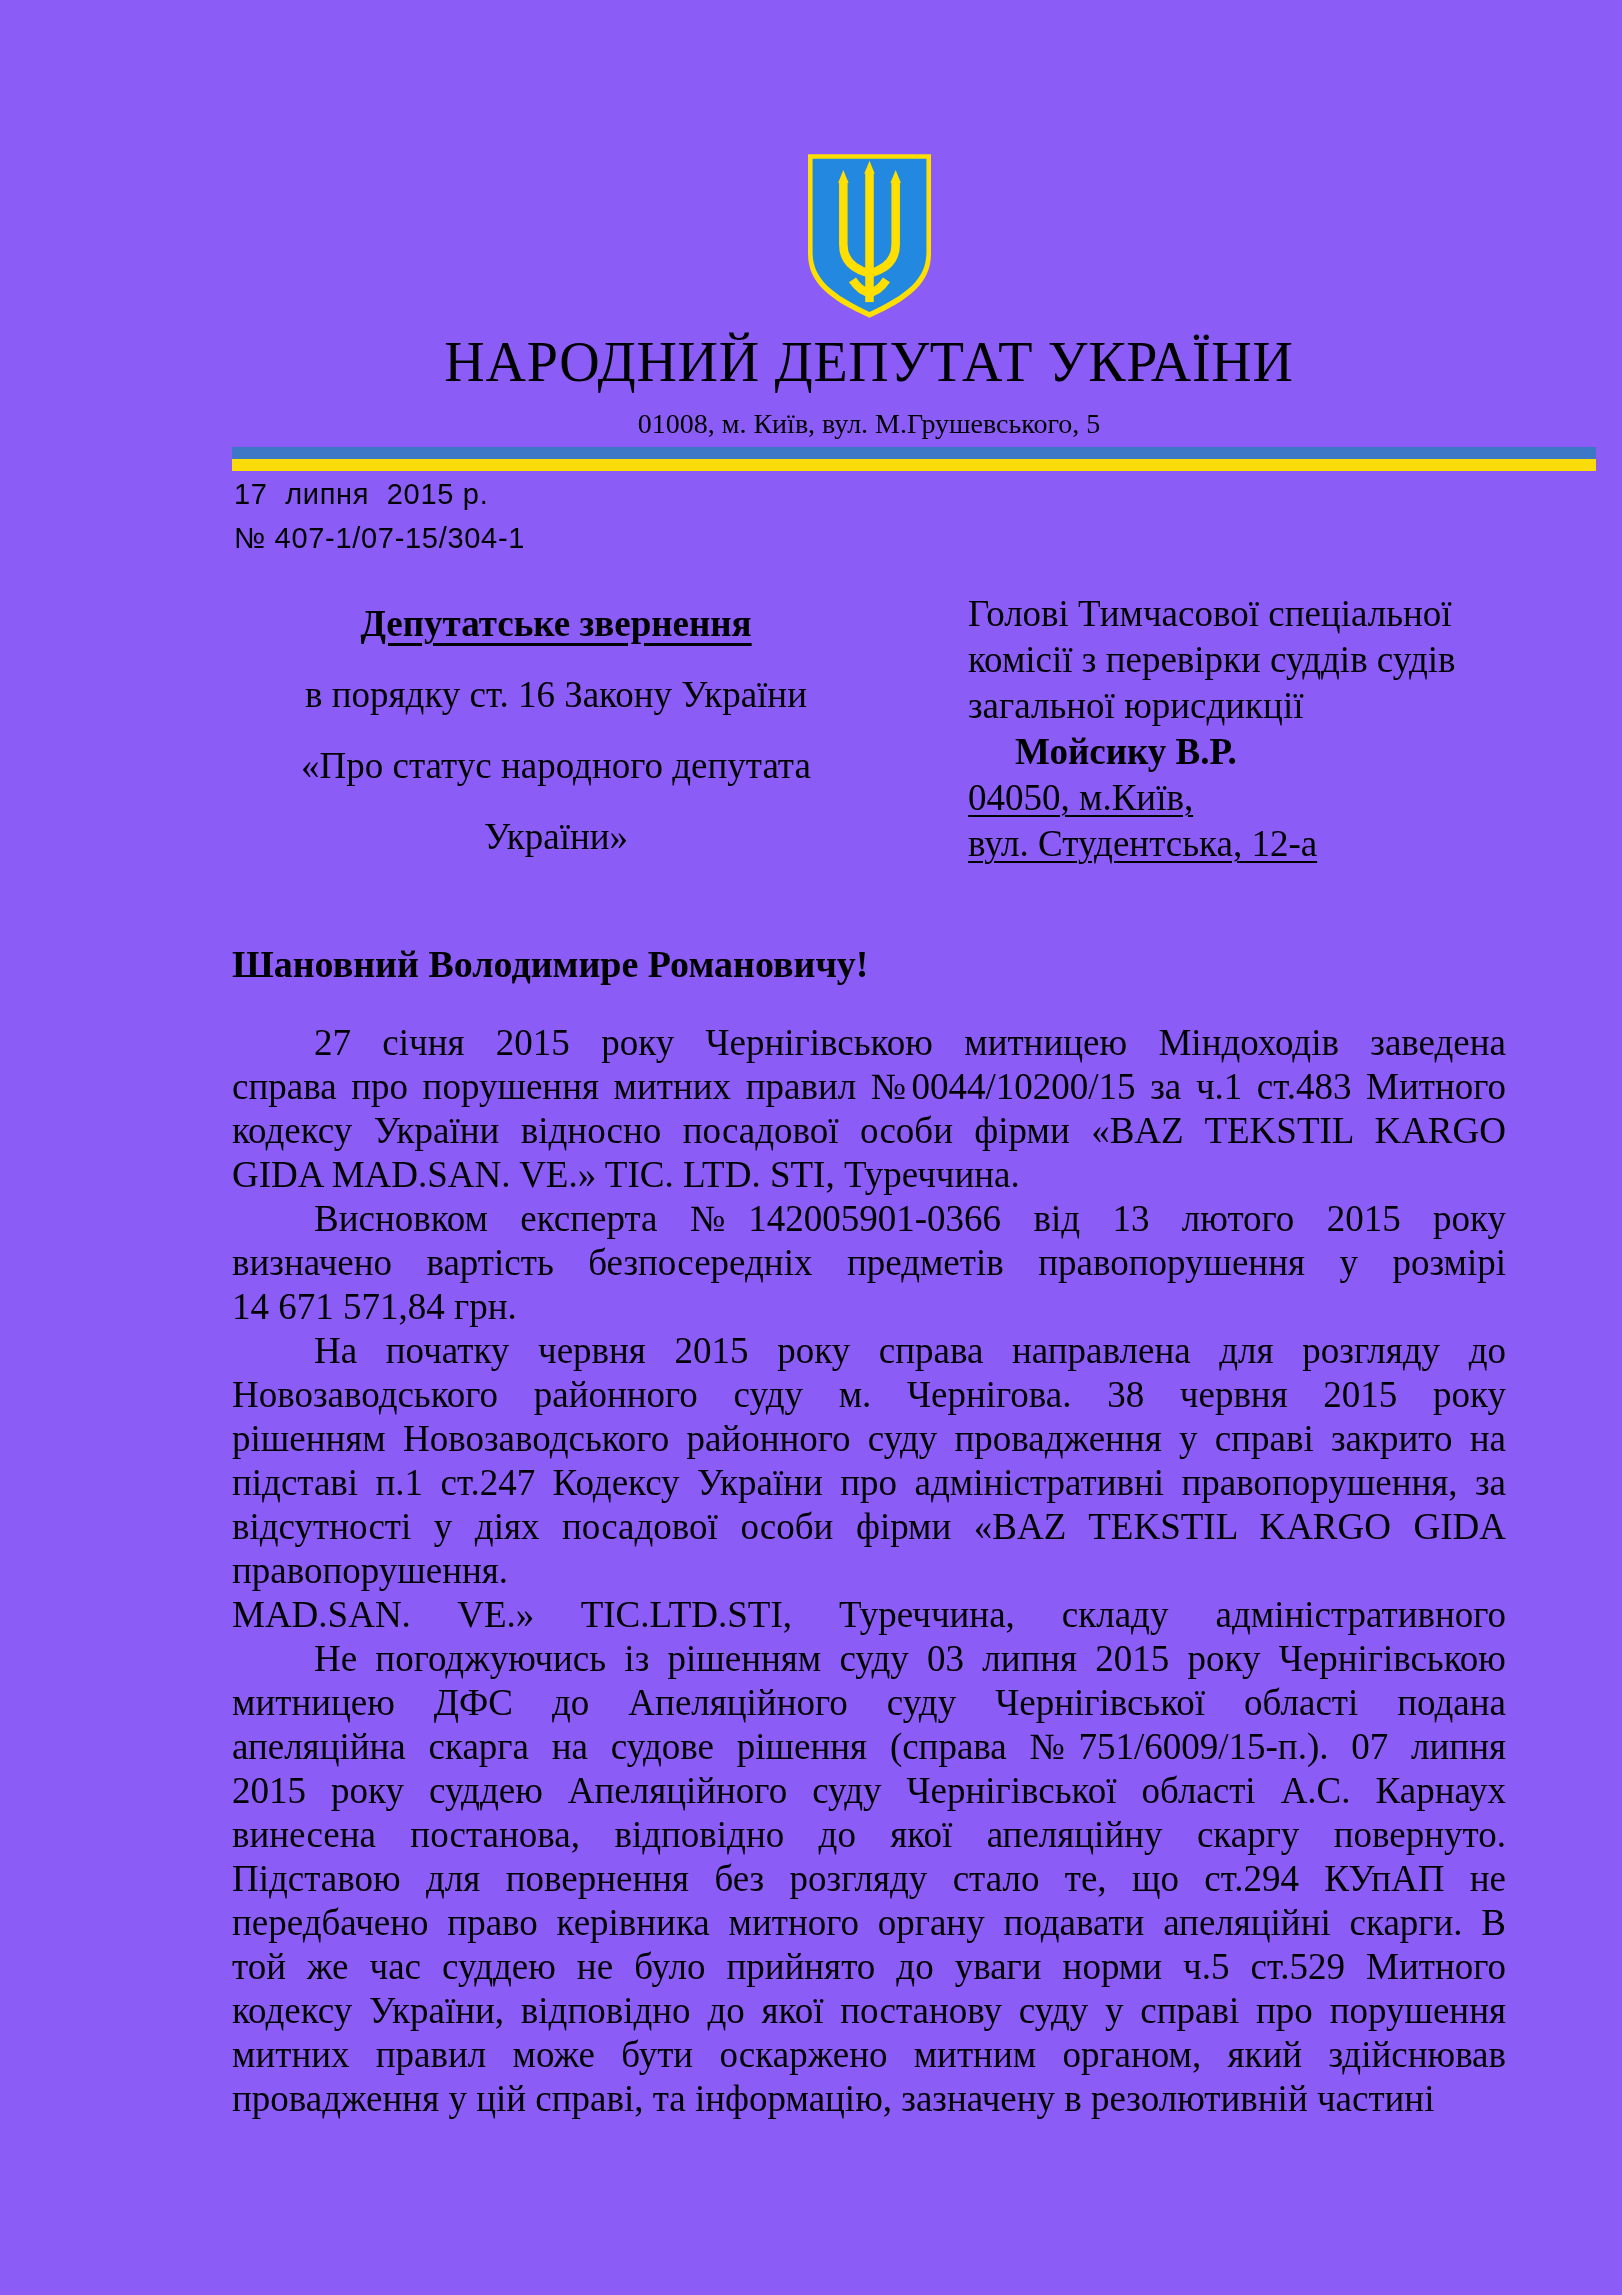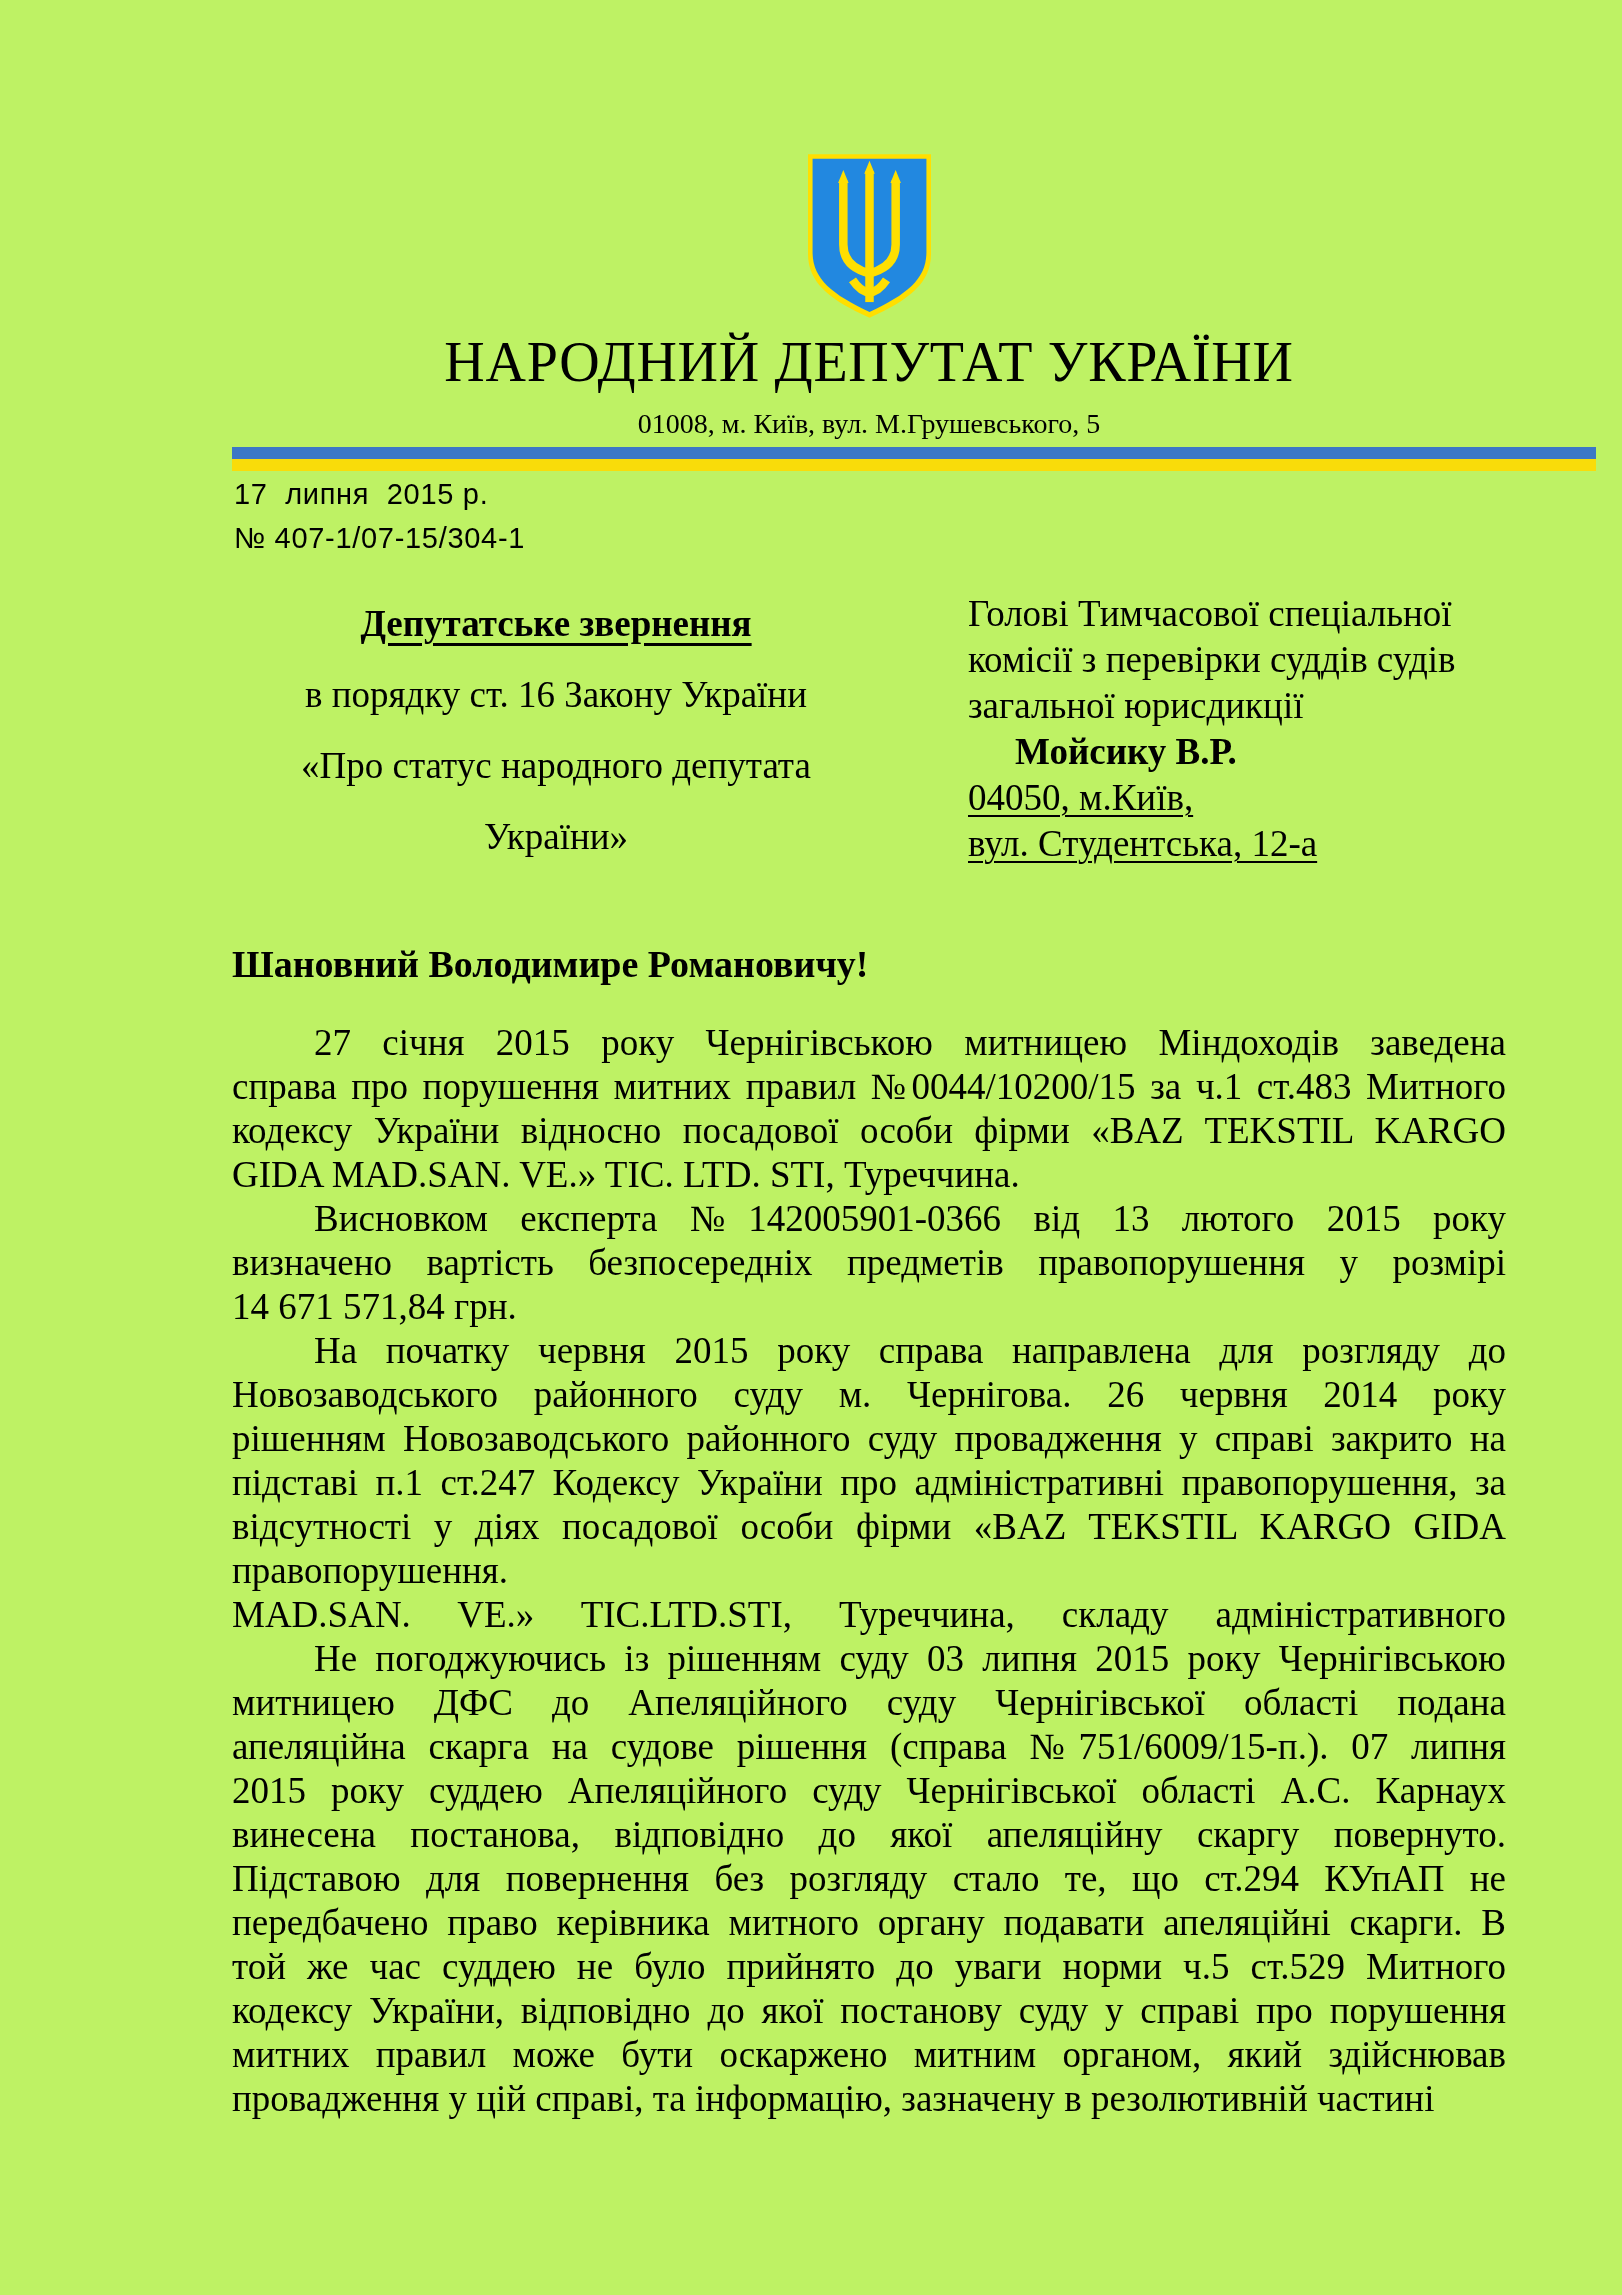--- a/index.html
+++ b/index.html
@@ -1,19 +1,19 @@
 <!DOCTYPE html>
 <html style="font-size:10.5px"><head>
 <meta charset="utf-8">
 <style>
   html,body { margin:0; padding:0; background:#888; }
   .page {
     position:relative;
     width:1623px; height:2295px;
-    background:#bef264;
+    background:#8b5cf6;
     font-family:"Liberation Serif", serif;
     color:#000;
     overflow:hidden;
   }
   
   .emblem { position:absolute; left:808px; top:154px; width:123px; height:164px; }
   .doc-title {
     position:absolute; left:232px; top:330px; width:1274px;
     text-align:center; font-size:56px; line-height:65px;
     letter-spacing:0.7px; white-space:nowrap;
@@ -118,21 +118,21 @@
     <div class="bline first">27 січня 2015 року Чернігівською митницею Міндоходів заведена</div>
     <div class="bline">справа про порушення митних правил №0044/10200/15 за ч.1 ст.483 Митного</div>
     <div class="bline">кодексу України відносно посадової особи фірми «BAZ TEKSTIL KARGO</div>
     <div class="bline plast">GIDA MAD.SAN. VE.» TIC. LTD. STI, Туреччина.</div>
 
     <div class="bline first">Висновком експерта №142005901-0366 від 13 лютого 2015 року</div>
     <div class="bline">визначено вартість безпосередніх предметів правопорушення у розмірі</div>
     <div class="bline plast">14 671 571,84 грн.</div>
 
     <div class="bline first">На початку червня 2015 року справа направлена для розгляду до</div>
-    <div class="bline">Новозаводського районного суду м. Чернігова. 26 червня 2014 року</div>
+    <div class="bline">Новозаводського районного суду м. Чернігова. 38 червня 2015 року</div>
     <div class="bline">рішенням Новозаводського районного суду провадження у справі закрито на</div>
     <div class="bline">підставі п.1 ст.247 Кодексу України про адміністративні правопорушення, за</div>
     <div class="bline">відсутності у діях  посадової особи фірми «BAZ TEKSTIL KARGO GIDA</div>
     <div class="bline plast">правопорушення.</div>
     <div class="bline">MAD.SAN.  VE.»  TIC.LTD.STI,  Туреччина,  складу  адміністративного</div>
 
     <div class="bline first">Не погоджуючись із рішенням суду 03 липня 2015 року Чернігівською</div>
     <div class="bline">митницею ДФС до Апеляційного суду Чернігівської області подана</div>
     <div class="bline">апеляційна скарга на судове рішення (справа №751/6009/15-п.). 07 липня</div>
     <div class="bline">2015 року суддею Апеляційного суду Чернігівської області А.С. Карнаух</div>

